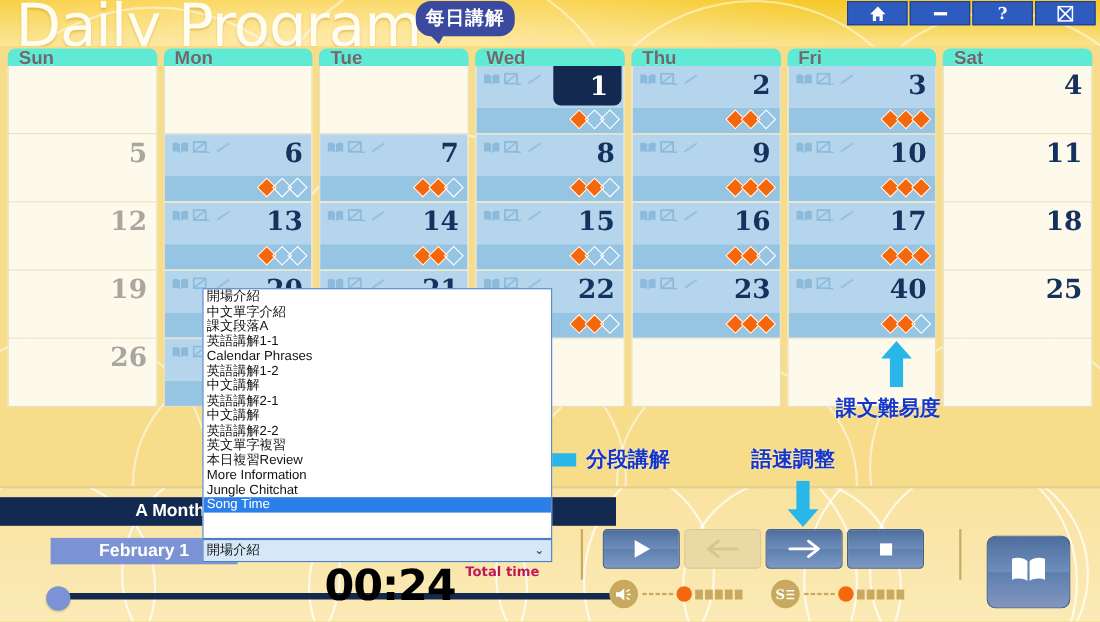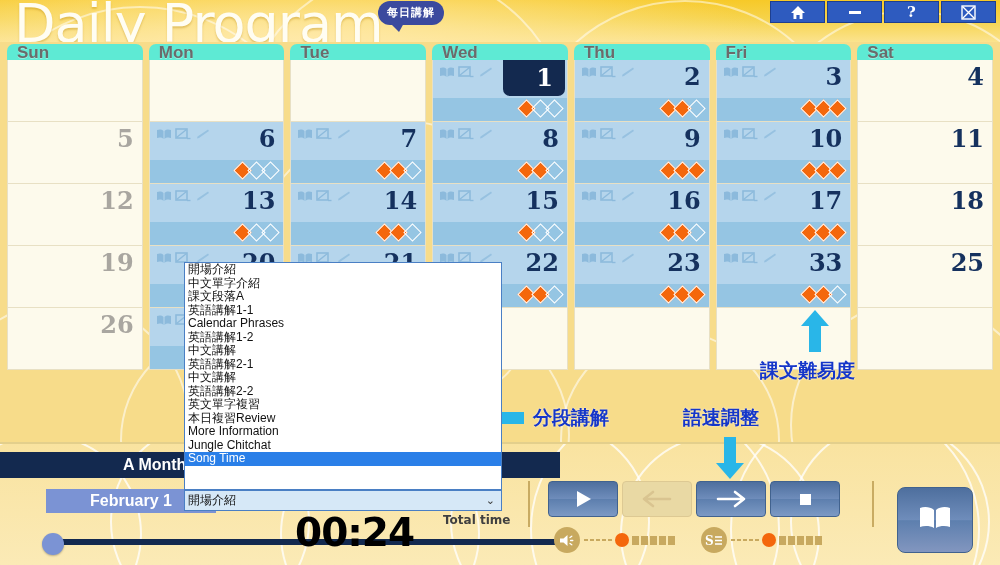--- a/index.html
+++ b/index.html
@@ -34,21 +34,21 @@
     position:absolute; left:14px; top:-8px;
     font-size:54px; font-weight:400; letter-spacing:-1px;
     color:#fffdf2;
     text-shadow:0 2px 2px rgba(180,130,10,.35);
     font-family:"DejaVu Sans", sans-serif;
     white-space:nowrap;
   }
   .badge {
     position:absolute; left:378px; top:1px;
     background:#3b4a9e; color:#fff;
-    font-size:11px; font-weight:bold;
+    font-size:17px; font-weight:bold;
     padding:4px 9px 5px; border-radius:14px;
     font-family:Liberation Sans, sans-serif;
     letter-spacing:1px;
   }
   .badge:after {
     content:""; position:absolute; left:12px; bottom:-7px;
     border-left:9px solid transparent; border-right:5px solid transparent;
     border-top:9px solid #3b4a9e;
   }
   .win-btns { position:absolute; right:4px; top:1px; display:flex; gap:2px; }
@@ -190,23 +190,22 @@
     border-radius:50%; background:#7b93d4; box-shadow:0 1px 2px rgba(0,0,0,.25);
     cursor:pointer;
   }
   .timenow {
     position:absolute; left:295px; top:510px; z-index:12;
     font-size:39px; font-weight:bold; color:#000000;
     font-family:"DejaVu Sans", sans-serif; letter-spacing:-1px;
   }
   .timetot-lab {
     position:absolute; left:423px; top:513px; z-index:12;
-    font-size:12px; font-weight:bold; color:#404040;
+    font-size:12px; font-weight:bold; color:#be185d;
     font-family:"DejaVu Sans", sans-serif;
-    margin-left:20px;
   }
   .timetot {
     position:absolute; left:424px; top:527px; z-index:12;
     font-size:26px; font-weight:bold; color:#404040;
     font-family:"DejaVu Sans", sans-serif;
     margin-top:48px;
   }
 
   .divider { position:absolute; width:2px; height:46px; background:#c9ab62; top:481px; z-index:12; }
 
@@ -871,21 +870,21 @@
                 <svg width="16" height="12" viewBox="0 0 16 12">
                   <path d="M14 1.5 L15 3 L5 10 L3 10.5 L3.5 8.5 Z" fill="#7fb2d8"></path>
                 </svg>
               </span>
             </div>
             <div class="diamonds">
               <span class="dia on"></span>
               <span class="dia on"></span>
               <span class="dia"></span>
             </div>
-            <div class="daynum">33</div>
+            <div class="daynum">40</div>
           </div>
           <div class="cell plain sat">
             <div class="daynum">25</div>
           </div>
         </div>
         <div class="week">
           <div class="cell plain grey">
             <div class="daynum">26</div>
           </div>
           <div class="cell act">

